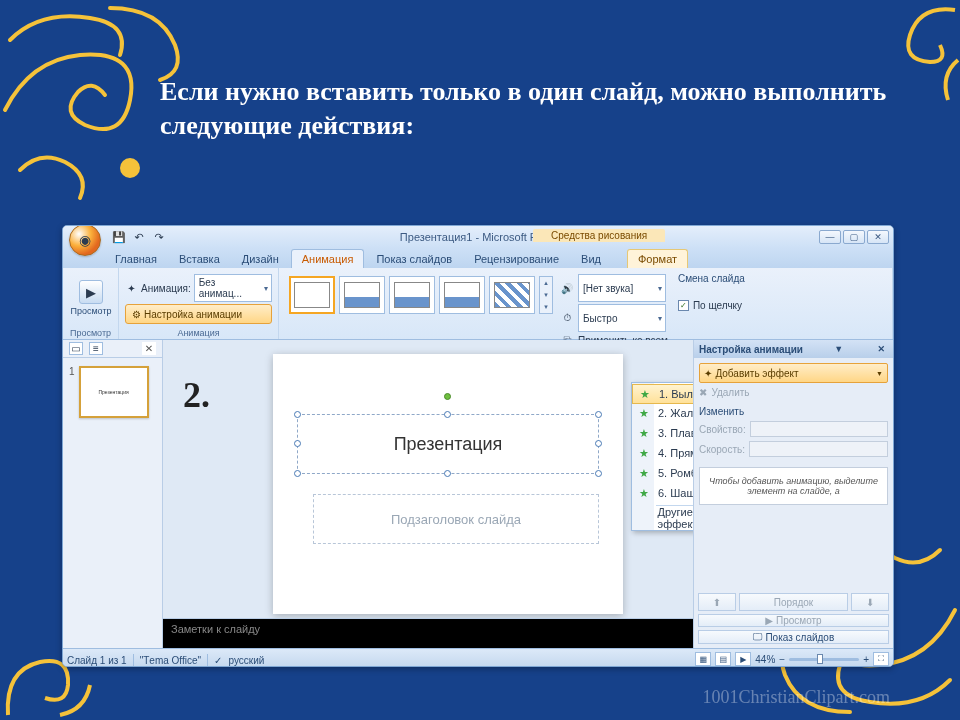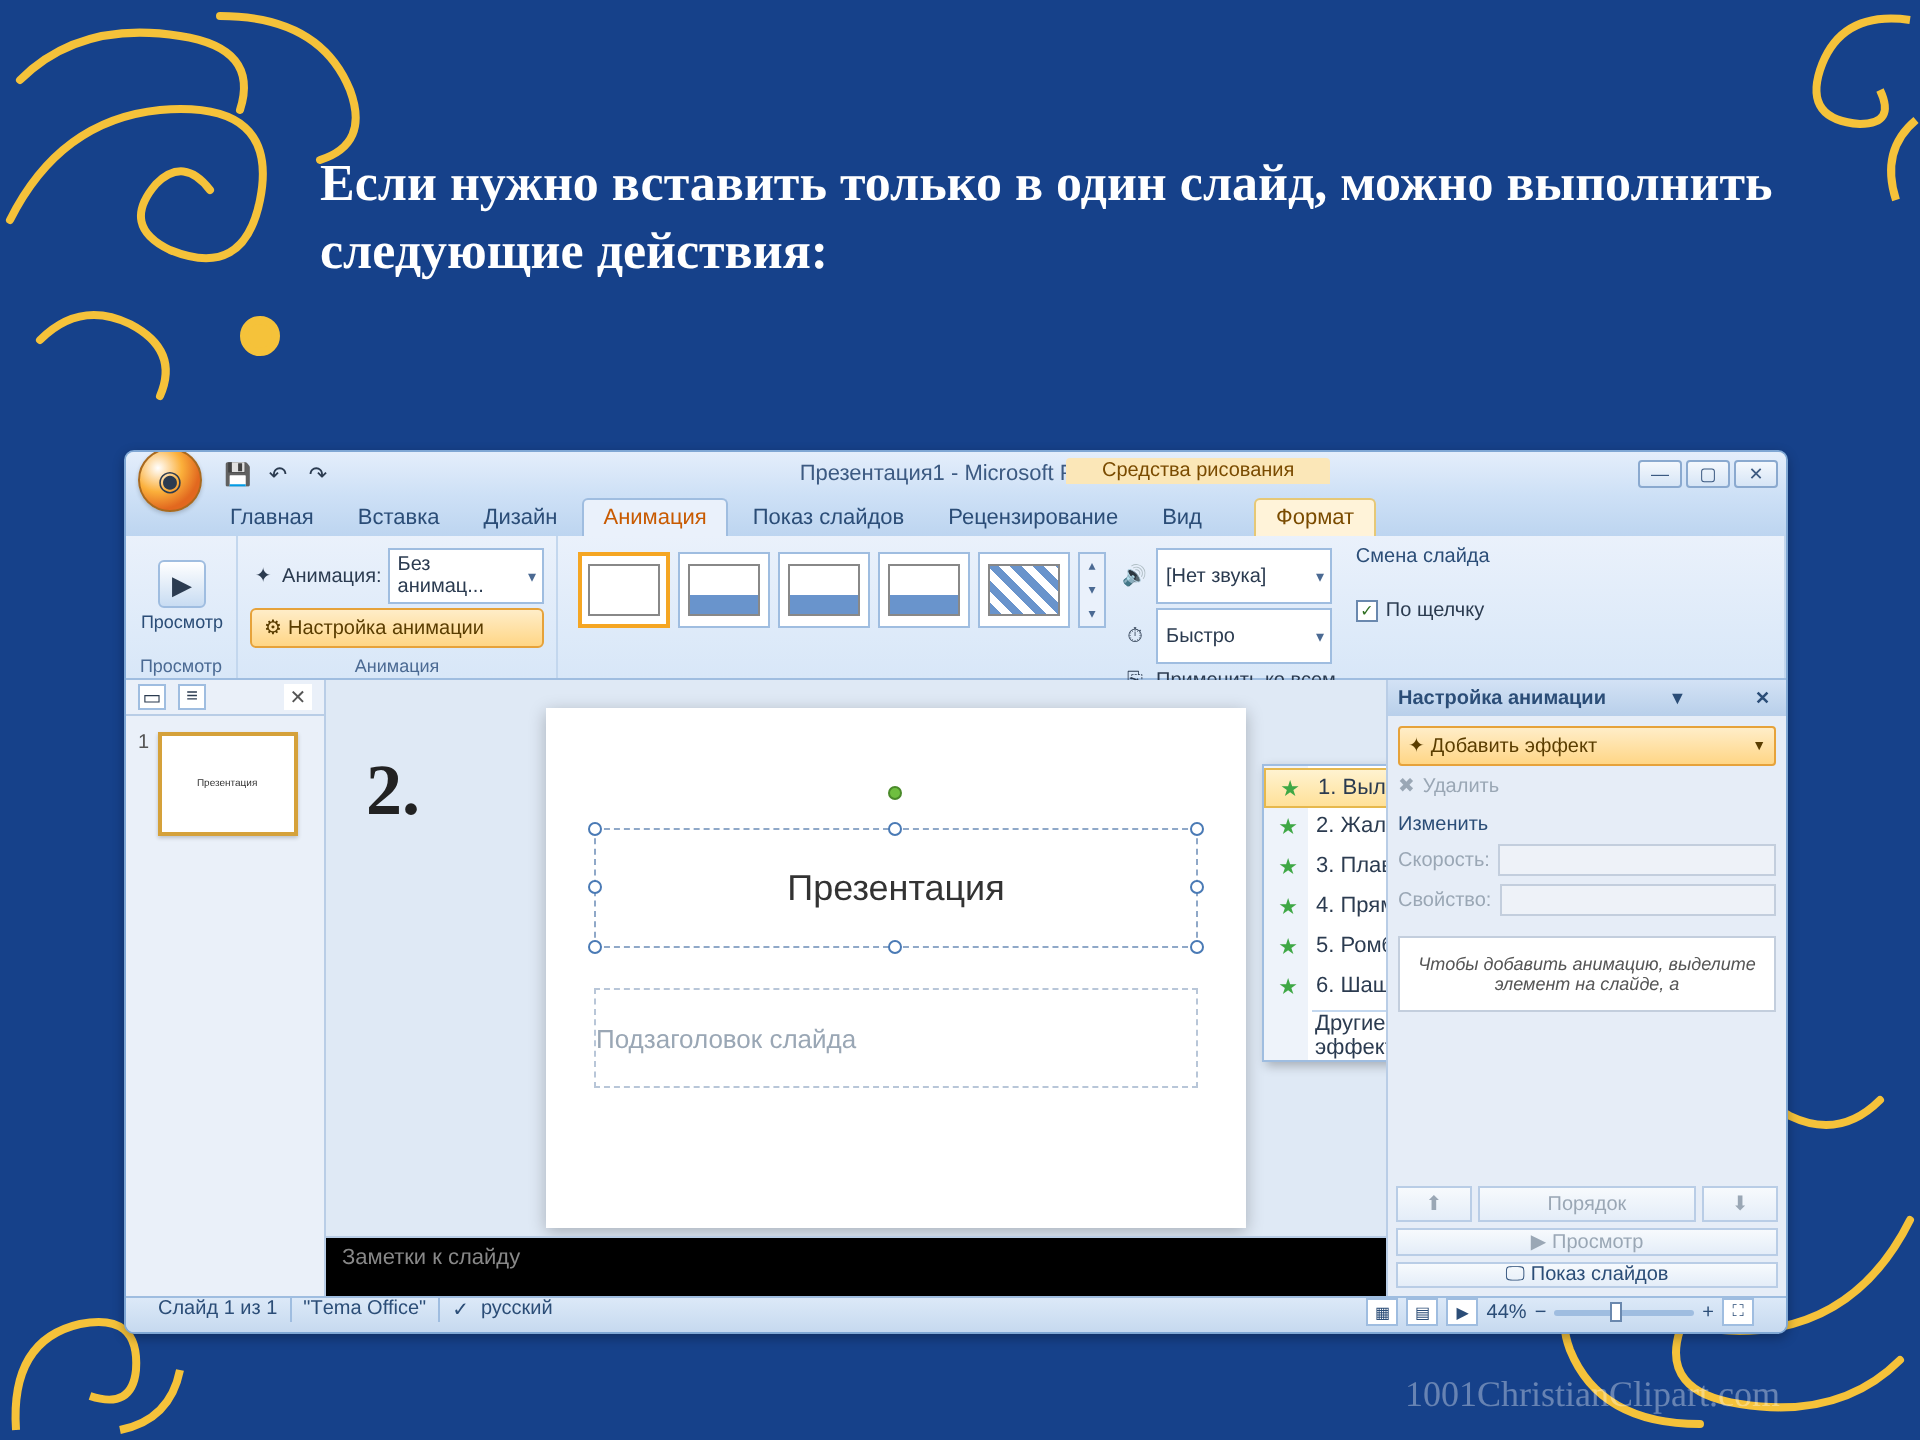--- a/index.html
+++ b/index.html
@@ -67,21 +67,21 @@
   .thumb-num{font-size:10px;color:#555;}
   .thumb{width:70px;height:52px;background:#fff;border:2px solid #d5a13a;box-shadow:0 1px 2px rgba(0,0,0,.2);display:flex;align-items:center;justify-content:center;font-size:5px;color:#333;text-align:center;}
   
   .canvas-area { flex:1; background:#dfe9f5; position:relative; display:flex;flex-direction:column;}
   .canvas-scroll{flex:1;position:relative;overflow:hidden;}
   .slide { position:absolute; left:110px; top:14px; width:350px; height:260px; background:#fff; box-shadow:0 2px 8px rgba(0,0,0,.25);}
   .title-box{position:absolute;left:24px;top:60px;right:24px;height:60px;border:1px dashed #8fa8c8;display:flex;align-items:center;justify-content:center;}
   .title-box .txt{font-size:18px;color:#333;}
   .handle{position:absolute;width:7px;height:7px;border:1px solid #4a7ab5;background:#fff;border-radius:50%;}
   .handle.rot{background:#6fbf3f;border-color:#4a8a2a;}
-  .sub-box{position:absolute;left:24px;top:140px;right:24px;height:50px;border:1px dashed #b8c6d8;display:flex;align-items:center;justify-content:flex-start;color:#9aa7b5;font-size:13px;}
+  .sub-box{position:absolute;left:40px;top:140px;right:24px;height:50px;border:1px dashed #b8c6d8;display:flex;align-items:center;justify-content:center;color:#9aa7b5;font-size:13px;}
   
   .step-num{position:absolute;left:20px;top:34px;font-family:Georgia,serif;font-size:36px;font-weight:bold;color:#222;}
   
   .notes{height:30px;background:#000000;border-top:1px solid #b9cde6;padding:4px 8px;font-size:11px;color:#888;}
   
   
   .task-pane{width:200px;background:#e6edf7;border-left:1px solid #b9cde6;display:flex;flex-direction:column;font-size:10px;}
   .task-hdr{height:18px;background:linear-gradient(#d3e2f5,#b8cfea);display:flex;align-items:center;padding:0 5px;font-weight:bold;color:#2b4d77;}
   .task-hdr .x{margin-left:auto;font-size:9px;cursor:pointer;padding:0 3px;}
   .task-body{padding:5px;display:flex;flex-direction:column;gap:4px;}
@@ -97,21 +97,21 @@
   
   
   .menu{position:absolute;background:linear-gradient(90deg,#eef3fa 0,#eef3fa 22px,#fff 22px);border:1px solid #9fbde0;box-shadow:2px 2px 5px rgba(0,0,0,.25);font-size:11px;padding:2px 0;}
   .menu-item{height:20px;display:flex;align-items:center;padding:0 18px 0 4px;gap:6px;cursor:pointer;position:relative;}
   .menu-item:hover,.menu-item.hl{background:linear-gradient(#fff3d0,#ffe199);border:1px solid #e6b84d;margin:-1px 0;}
   .menu-item .mi-ico{width:16px;height:16px;display:flex;align-items:center;justify-content:center;font-size:11px;}
   .menu-sep{height:1px;background:#c3d7ee;margin:2px 2px 2px 24px;}
   .star{color:#3fa845;}
   
   
-  .status{position:absolute;bottom:0;left:0;right:0;height:18px;background:linear-gradient(#dce9f8,#c6d9ef);border-top:1px solid #9fbde0;display:flex;align-items:flex-start;padding:0 16px;font-size:10px;color:#2b4d77;gap:6px;}
+  .status{position:absolute;bottom:0;left:0;right:0;height:18px;background:linear-gradient(#dce9f8,#c6d9ef);border-top:1px solid #9fbde0;display:flex;align-items:flex-end;padding:0 4px;font-size:10px;color:#2b4d77;gap:6px;}
   .status .sep{width:1px;height:12px;background:#9fbde0;}
   .status .right{margin-left:auto;display:flex;align-items:center;gap:4px;}
   .view-btn{width:16px;height:14px;border:1px solid #9fbde0;background:#fff;display:flex;align-items:center;justify-content:center;font-size:8px;}
   .zoom-track{width:70px;height:3px;background:#9fbde0;position:relative;border-radius:2px;}
   .zoom-thumb{position:absolute;width:6px;height:10px;background:#fff;border:1px solid #6a88ae;top:-4px;left:28px;}
   
   .watermark{position:absolute;right:70px;bottom:12px;color:rgba(255,255,255,.35);font-size:18px;font-family:Georgia,serif;}
 </style>
 </head>
 <body>
@@ -340,25 +340,25 @@
         <div class="add-effect-btn">
           <span>✦</span>
           <span>Добавить эффект</span>
         </div>
         <div class="dim-row">
             <span>✖</span>
             <span>Удалить</span>
           </div>
         <div style="color:#2b4d77;margin-top:4px;">Изменить</div>
         <div class="dim-row">
+            <span>Свойство:</span>
+            <div class="dim-combo"></div>
+          </div>
+        <div class="dim-row">
             <span>Скорость:</span>
-            <div class="dim-combo"></div>
-          </div>
-        <div class="dim-row">
-            <span>Свойство:</span>
             <div class="dim-combo"></div>
           </div>
         <div class="task-msg">Чтобы добавить анимацию, выделите элемент на слайде, а</div>
       </div>
       <div class="task-foot">
         <div class="row">
           <div class="flat-btn">⬆</div>
           <div class="flat-btn" style="flex:3;">Порядок</div>
           <div class="flat-btn">⬇</div>
         </div>

